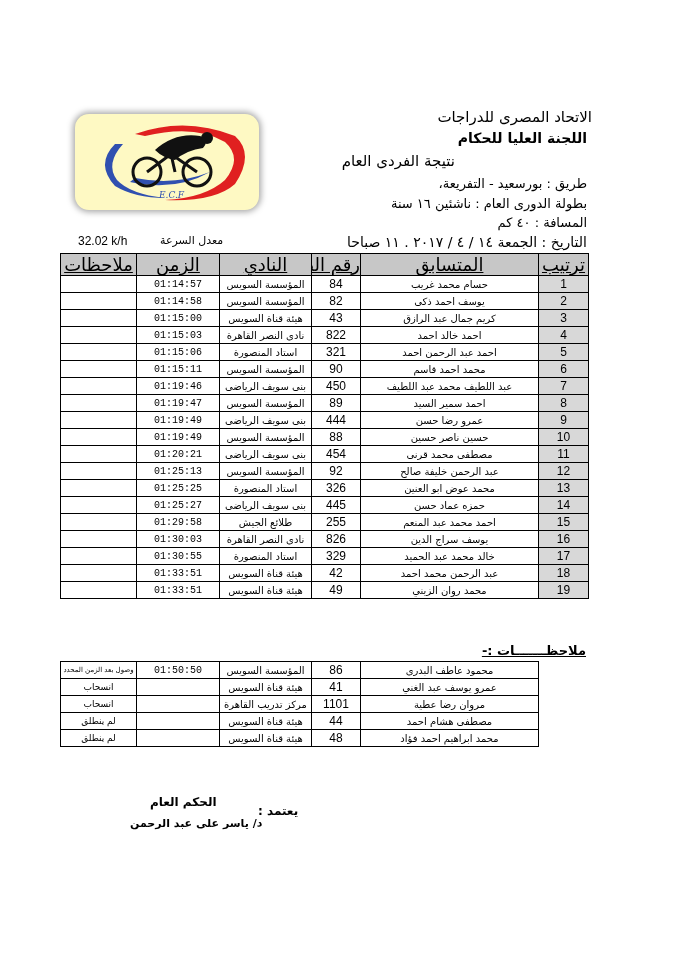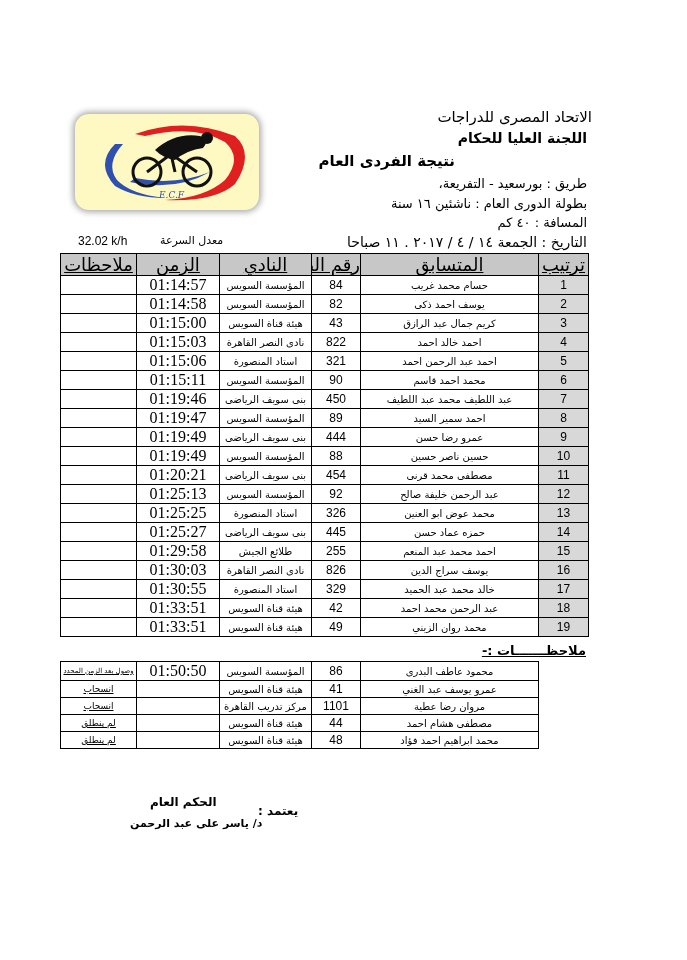--- a/index.html
+++ b/index.html
@@ -1,35 +1,35 @@
 <!DOCTYPE html>
 <html><head>
 <meta charset="utf-8">
 <style>
   html, body { margin:0; padding:0; background:#fff; }
   body { width:687px; height:960px; position:relative; overflow:hidden; font-family:"DejaVu Sans", sans-serif; color:#000; }
   .abs { position:absolute; }
   .hdr { direction:rtl; text-align:right; white-space:nowrap; }
   .org { right:95px; top:108px; font-size:15px; }
   .cmt { right:100px; top:130px; font-size:14px; font-weight:bold; }
-  .ttl { right:232px; top:152px; font-size:15px; font-weight:bold;margin-left:18px; }
+  .ttl { right:232px; top:152px; font-size:15px; font-weight:normal;margin-left:18px; }
   .rd  { right:100px; top:176px; font-size:13px;margin-left:40px; }
   .chp { right:100px; top:196px; font-size:13px; }
   .dst { right:100px; top:215px; font-size:13px;text-align:right; }
   .dt  { right:100px; top:234px; font-size:14px; }
   .spdl { left:160px; top:234px; font-size:11px; direction:rtl; }
   .spdv { left:78px; top:234px; font-size:12px; font-family:"Liberation Sans", sans-serif;text-align:center; }
   .logo { left:75px; top:114px; width:184px; height:96px; border-radius:14px; background:#fef9c3; box-shadow:0 0 6px 2px rgba(0,0,0,0.35); }
   table { border-collapse:collapse; position:absolute; direction:rtl; table-layout:fixed; }
   td, th { border:1px solid #000; height:16px; padding:0; text-align:center; font-size:10px; white-space:nowrap; overflow:hidden; }
   th { background:#c7c7c7; font-weight:normal; font-size:18px; height:17px;text-decoration:underline; }
   td.rank { background:#d8d8d8; font-family:"Liberation Sans", sans-serif; font-size:12px; }
   td.num { font-family:"Liberation Sans", sans-serif; font-size:12px; }
-  td.time { font-family:Liberation Serif, serif; font-size:16px; }
-  td.note { font-size:9px;text-decoration:underline; }
+  td.time { font-family:Liberation Mono, monospace; font-size:10px; }
+  td.note { font-size:9px; }
   td.note.small { font-size:7px; }
   .mainT { left:60px; top:253px; width:528px; }
   .noteT { left:60px; top:661px; width:528px; }
   .notesHead { right:101px; top:643px; font-size:13px; font-weight:bold; text-decoration:underline; direction:rtl; }
   .approve { left:258px; top:804px; font-size:12px; font-weight:bold; direction:rtl; }
   .refTitle { left:150px; top:795px; font-size:12px; font-weight:bold; direction:rtl; }
   .refName { left:130px; top:817px; font-size:11px; font-weight:bold; direction:rtl; }
 </style>
 </head>
 <body>

